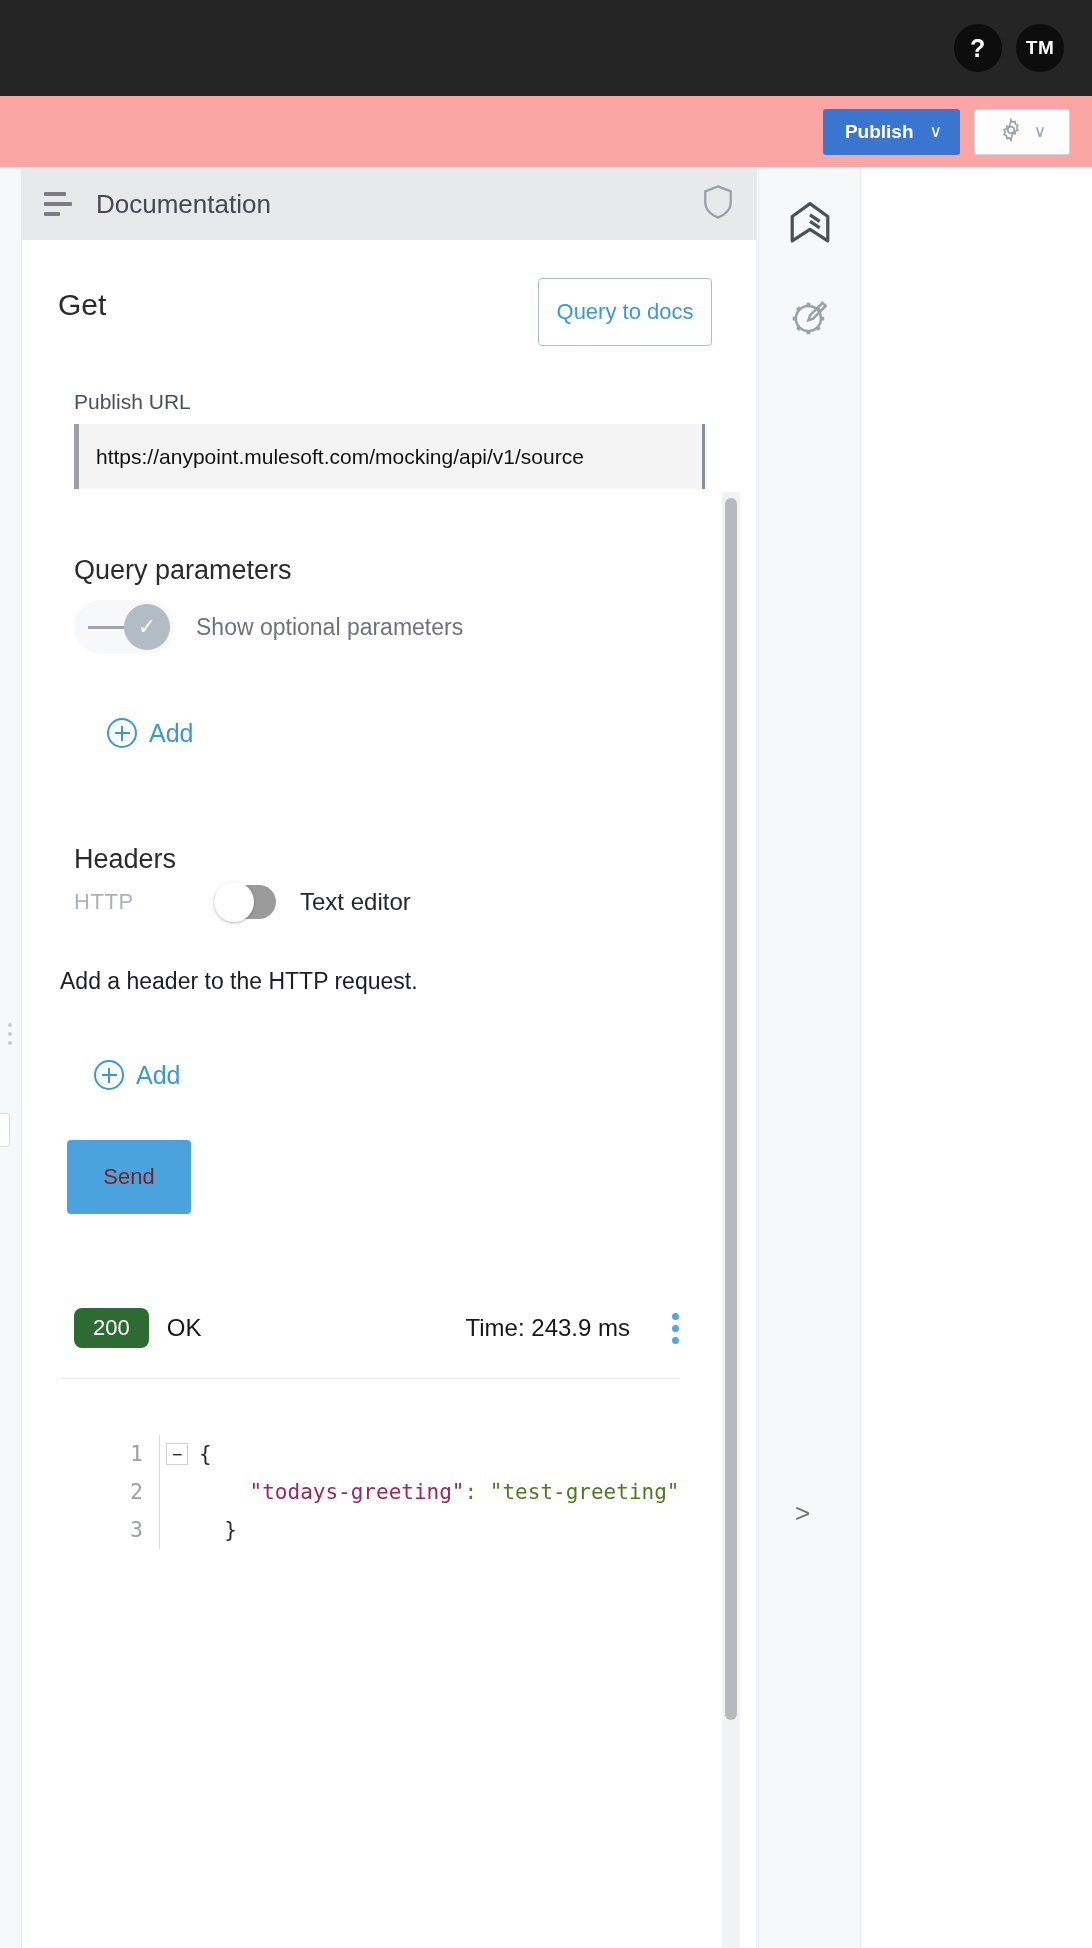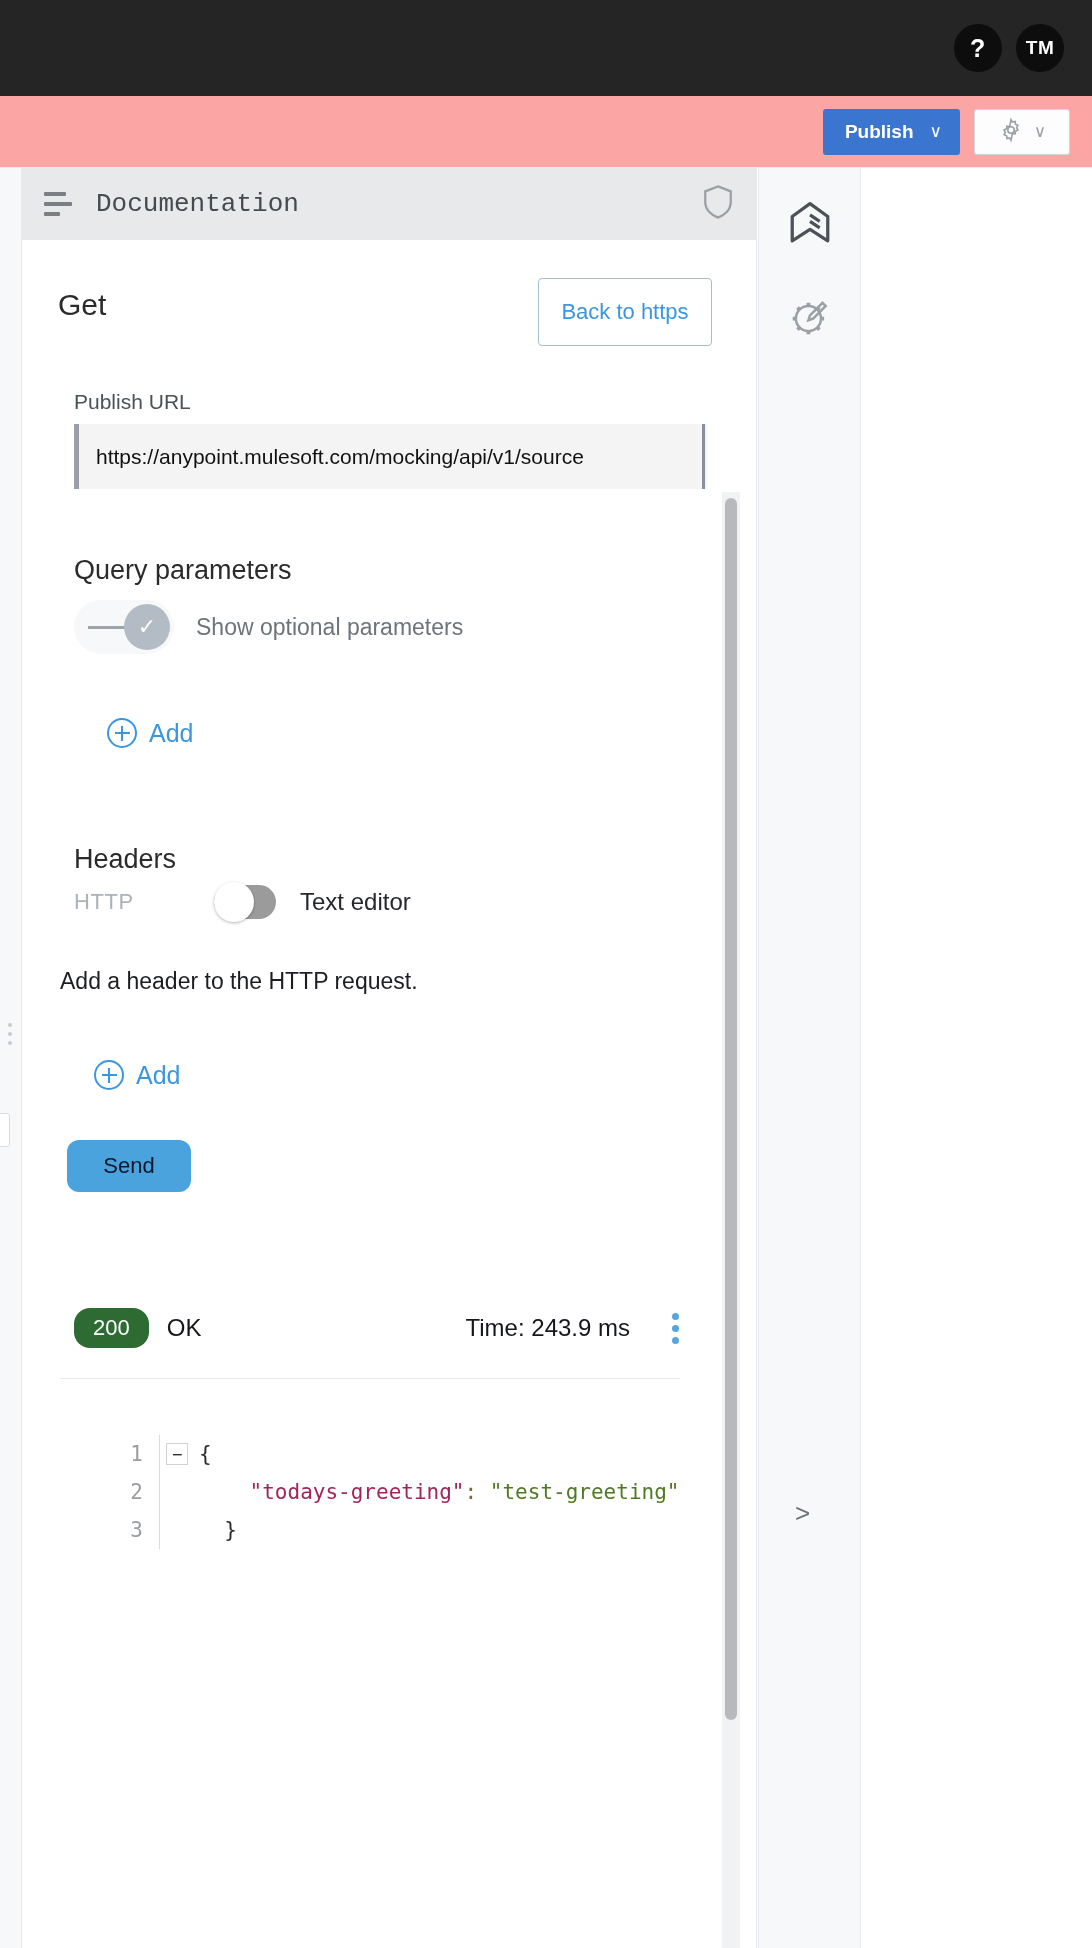--- a/index.html
+++ b/index.html
@@ -89,21 +89,20 @@
 
   
   .doc-header {
     position: absolute;
     top: 168px; left: 22px;
     width: 735px; height: 72px;
     background: #e8e9eb;
     display: flex;
     align-items: center;
     padding: 0 22px;
-    font-family: Liberation Mono, monospace;
   }
   .menu-icon { width: 30px; display: flex; flex-direction: column; gap: 6px; cursor: pointer; }
   .menu-icon i { display:block; height: 4px; background: #7b7f85; border-radius: 1px; }
   .menu-icon i:nth-child(1) { width: 22px; margin-left: 0; }
   .menu-icon i:nth-child(2) { width: 28px; }
   .menu-icon i:nth-child(3) { width: 16px; }
   .doc-title {
     margin-left: 22px;
     font-size: 26px;
     color: #444a50;
@@ -315,42 +314,42 @@
   .hint-text {
     position: absolute;
     top: 728px; left: 38px;
     font-size: 23px;
     color: #1c1e21;
   }
 
   .send-btn {
     position: absolute;
     top: 900px; left: 45px;
-    width: 124px; height: 52px;
+    width: 124px; height: 74px;
     background: #4ba3dd;
-    color: #0f172a;
+    color: #7f1d1d;
     border: none;
-    border-radius: 12px;
+    border-radius: 4px;
     font-size: 22px;
     cursor: pointer;
     font-family: "Liberation Sans", sans-serif;
   }
 
   
   .status-row {
     position: absolute;
     top: 1068px; left: 52px;
     width: 605px;
     display: flex;
     align-items: center;
   }
   .badge-200 {
     background: #2e6b32;
     color: #fff;
-    border-radius: 16px;
+    border-radius: 8px;
     padding: 7px 19px;
     font-size: 22px;
   }
   .status-ok { margin-left: 18px; font-size: 24px; color: #15171a; }
   .status-time { margin-left: auto; font-size: 24px; color: #15171a; }
   .kebab {
     margin-left: 42px;
     display: flex; flex-direction: column; gap: 5px;
     cursor: pointer;
   }
@@ -497,21 +496,21 @@
     <svg width="34" height="38" viewBox="0 0 24 26" fill="none" stroke="#9aa0a6" stroke-width="1.6">
       <path d="M12 2 L21 5.5 V13 C21 18.5 16.8 22.4 12 24 C7.2 22.4 3 18.5 3 13 V5.5 Z"></path>
     </svg>
   </div>
 </div>
 
 <div class="content">
   <div class="inner">
 
     <div class="row-title">Get</div>
-    <div class="back-docs">Back to https</div>
+    <div class="back-docs">Query to docs</div>
 
     <div class="lbl-request-url">Publish URL</div>
     <div class="url-field">https://anypoint.mulesoft.com/mocking/api/v1/source</div>
     <div class="url-caret"></div>
 
     <div class="h-section h-query">Query parameters</div>
 
     <div class="param-toggle-row">
       <div class="pill-toggle">
         <span class="track-line"></span>

